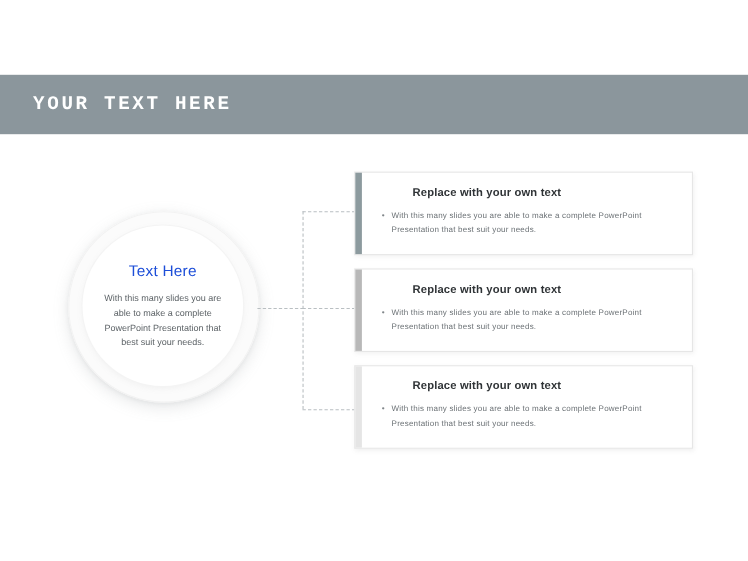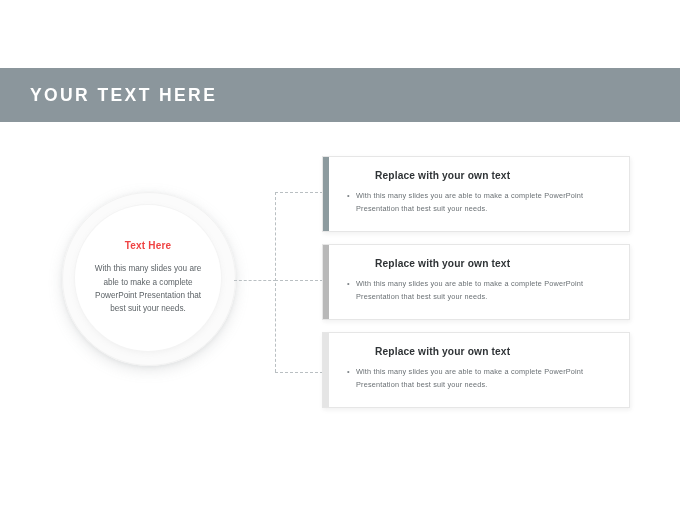--- a/index.html
+++ b/index.html
@@ -78,23 +78,23 @@
     box-shadow: 0 0 0 1px #f4f4f4, 0 2px 6px rgba(150,150,150,0.10);
     display: flex;
     flex-direction: column;
     align-items: center;
     justify-content: center;
     text-align: center;
     box-sizing: border-box;
     padding: 0 10px;
   }
   .circle-title {
-    font-size: 10px;
-    font-weight: bold;
-    color: #ef4444;
+    font-size: 14px;
+    font-weight: normal;
+    color: #1d4ed8;
     margin-bottom: 11px;
     letter-spacing: 0.2px;
   }
   .circle-body {
     font-size: 8.2px;
     line-height: 1.62;
     color: #5d6367;
     max-width: 118px;
   }
 
@@ -173,21 +173,21 @@
     letter-spacing: 0.18px;
     flex: 1;
   }
 </style>
 </head>
 <body style="background: rgb(255, 255, 255);">
 
 <div class="slide">
 
   <div class="banner" style="background: rgb(139, 150, 156);">
-    <div class="banner-title" style="color: rgb(255, 255, 255);">YOUR TEXT HERE</div>
+    <div class="banner-title" style="color: rgb(255, 255, 255); font-family: Liberation Mono, monospace;">YOUR TEXT HERE</div>
   </div>
 
   <div class="circle-wrap">
     <div class="circle-outer"></div>
     <div class="circle-ring"></div>
     <div class="circle-inner">
       <div class="circle-title">Text Here</div>
       <div class="circle-body">With this many slides you are able to make a complete PowerPoint Presentation that best suit your needs.</div>
     </div>
   </div>

